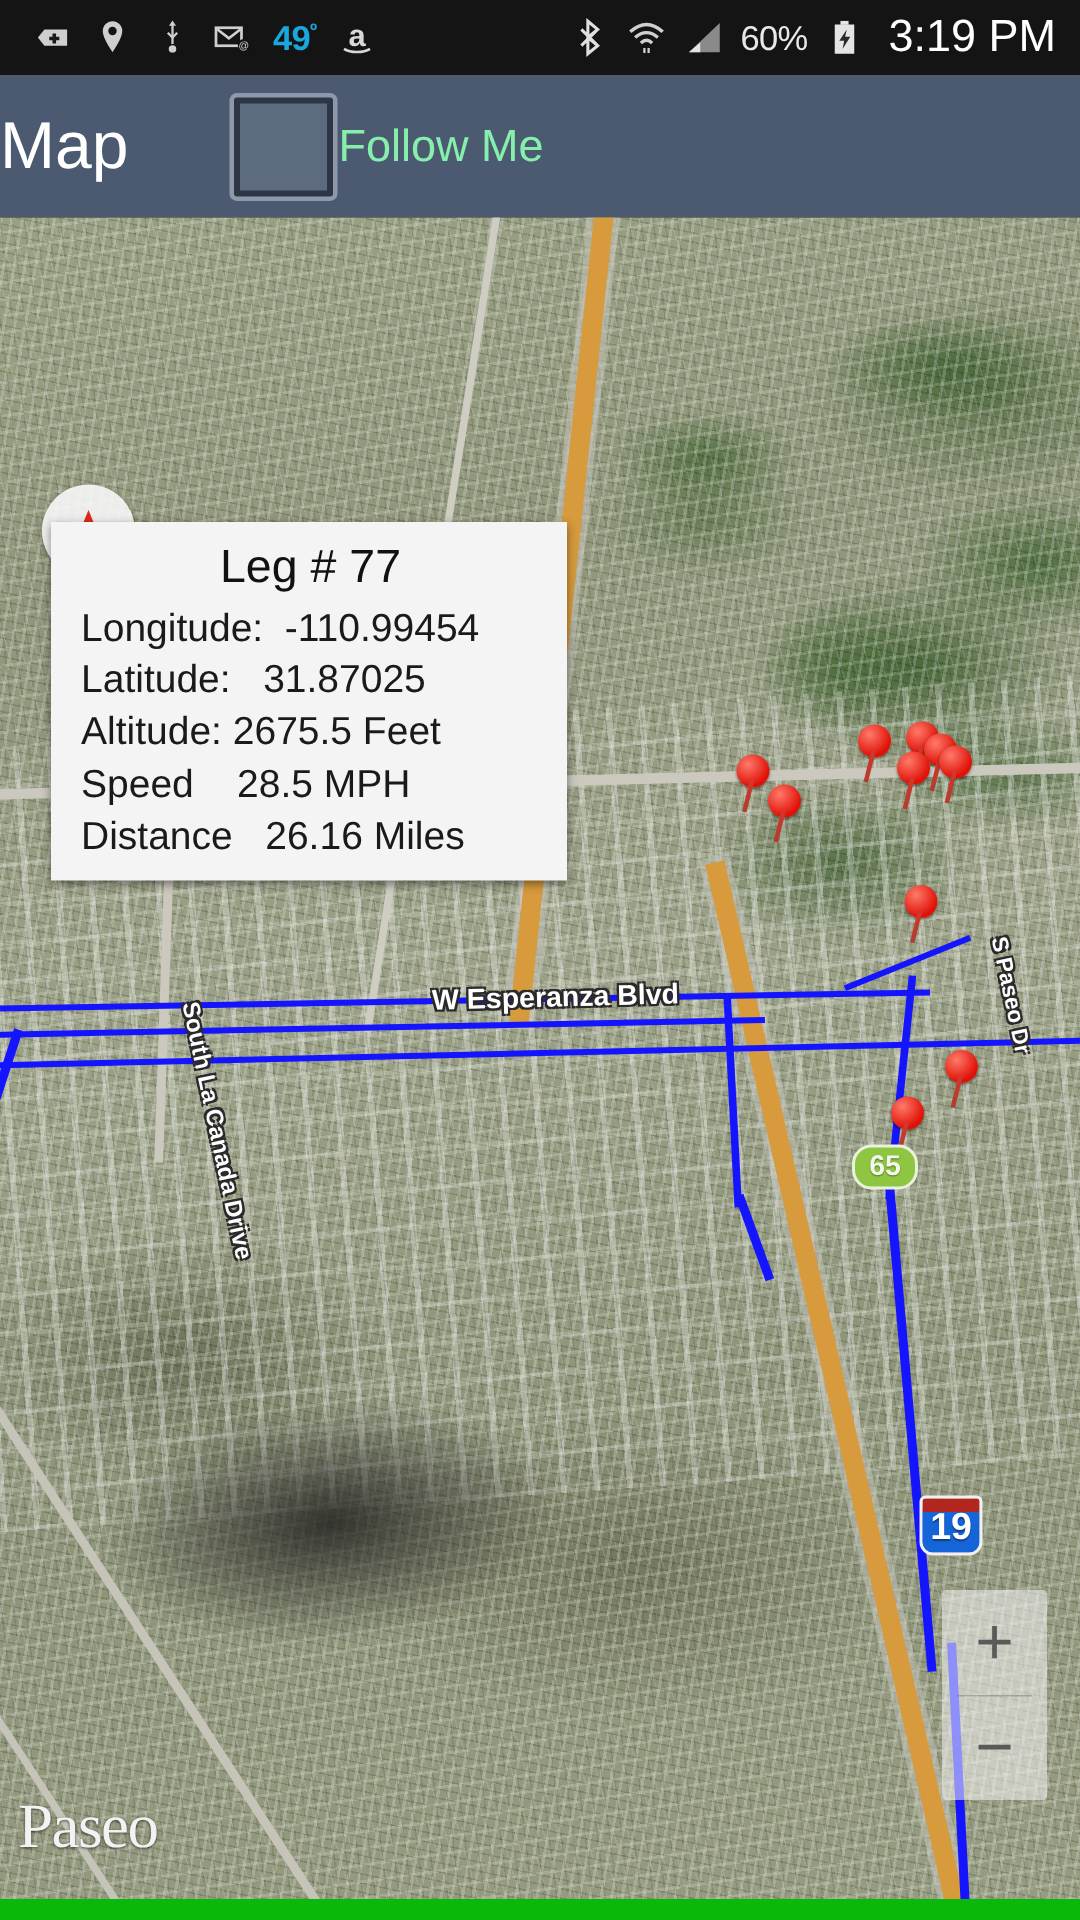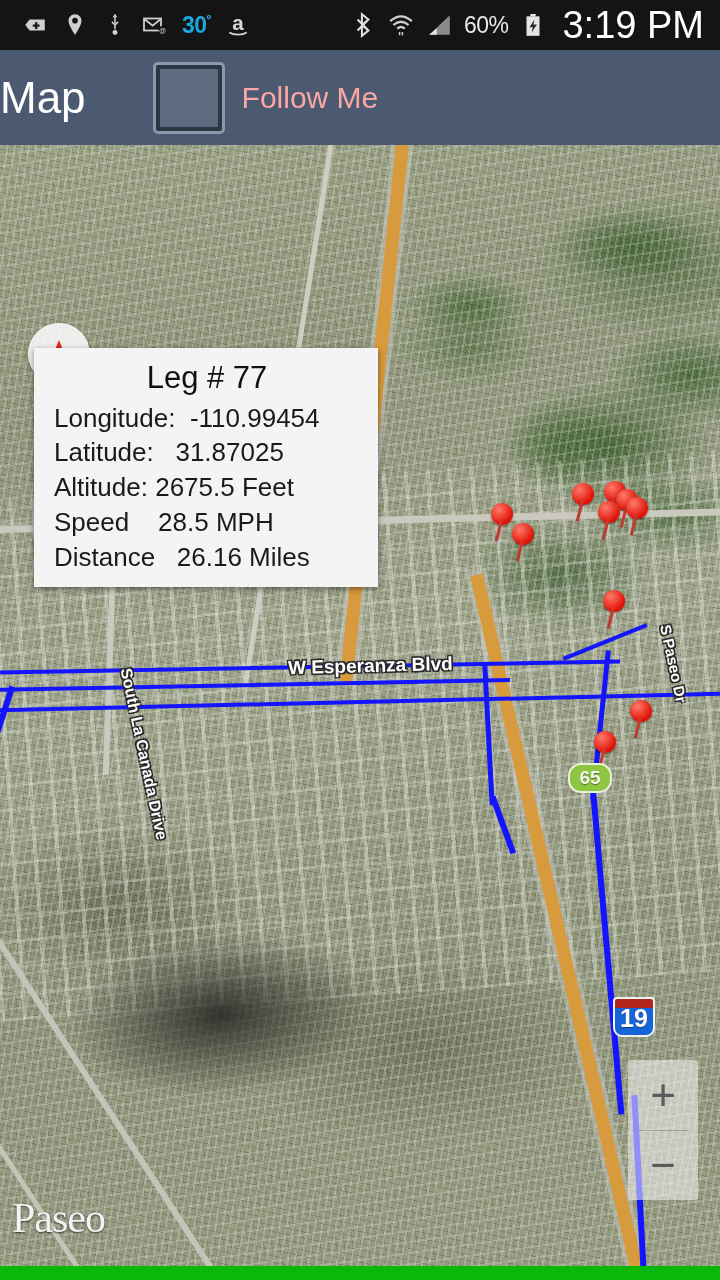--- a/index.html
+++ b/index.html
@@ -9,30 +9,30 @@
 
   
   .statusbar{position:absolute;left:0;top:0;width:720px;height:50px;
              background:#141414;display:flex;align-items:center;}
   .sb-left{display:flex;align-items:center;gap:14px;padding-left:22px;flex:0 0 auto;}
   .sb-right{display:flex;align-items:center;gap:12px;margin-left:auto;padding-right:16px;}
   .sb-ico{width:26px;height:28px;display:block;}
   .sb-temp{color:#1ba7dd;font-size:23px;font-weight:bold;letter-spacing:-.5px;}
   .sb-temp sup{font-size:13px;}
   .sb-batt-pct{color:#e8e8e8;font-size:23px;letter-spacing:-.5px;}
-  .sb-clock{color:#fff;font-size:38px;letter-spacing:0px;padding-left:4px;}
+  .sb-clock{color:#fff;font-size:30px;letter-spacing:0px;padding-left:4px;}
 
   
   .appbar{position:absolute;left:0;top:50px;width:720px;height:95px;
           background:#4b5a70;display:flex;align-items:center;}
   .app-title{color:#ffffff;font-size:44px;line-height:1;}
   .follow-wrap{display:flex;align-items:center;margin-left:70px;}
   .chk{width:58px;height:58px;background:#5c6b80;border:4px solid #2c3644;
        box-shadow:0 0 0 3px #8d99ab;border-radius:2px;}
-  .follow-label{color:#fca5a5;font-size:30px;padding-left:20px;}
+  .follow-label{color:#86efac;font-size:30px;padding-left:4px;}
 
   
   .map{position:absolute;left:0;top:145px;width:720px;height:1121px;overflow:hidden;
        background:#7d8566;}
   .mapimg{position:absolute;left:0;top:0;width:720px;height:1121px;}
 
   
   .terrain{position:absolute;inset:0;
     background:
       radial-gradient(ellipse 150px 90px at 610px 300px, rgba(60,95,45,.85), transparent 70%),
@@ -187,21 +187,21 @@
         <path d="M12 1.6l2.2 3.2H9.8z" fill="#cfcfcf"></path>
         <circle cx="12" cy="19" r="2.3" fill="#cfcfcf"></circle>
         <path d="M12 13l-3.4-3.4 1-1L12 11l2.4-2.4 1 1z" fill="#cfcfcf"></path>
       </svg>
       <svg class="sb-ico" viewBox="0 0 26 24">
         <rect x="2" y="5.5" width="17" height="12" fill="none" stroke="#cfcfcf" stroke-width="1.8"></rect>
         <path d="M2.6 6.3l8 6.3 8-6.3" fill="none" stroke="#cfcfcf" stroke-width="1.8"></path>
         <circle cx="20.5" cy="17" r="4" fill="#141414"></circle>
         <text x="20.5" y="19.6" font-size="7" fill="#cfcfcf" text-anchor="middle" font-family="Liberation Sans, sans-serif">@</text>
       </svg>
-      <span class="sb-temp"><span>30</span><sup>º</sup></span>
+      <span class="sb-temp"><span>49</span><sup>º</sup></span>
       <svg class="sb-ico" viewBox="0 0 24 24">
         <text x="12" y="17" font-size="19" fill="#d8d8d8" text-anchor="middle" font-family="Liberation Sans, sans-serif" font-weight="bold">a</text>
         <path d="M4 19c4 2.6 12 2.6 16 0" stroke="#d8d8d8" stroke-width="1.6" fill="none"></path>
       </svg>
     </div>
     <div class="sb-right">
       <svg class="sb-ico" viewBox="0 0 24 24">
         <path d="M11 2l6 5-6 5V2zM11 12l6 5-6 5V12zM7 7l10 10M17 7L7 17" stroke="#e0e0e0" stroke-width="1.9" fill="none"></path>
       </svg>
       <svg class="sb-ico" viewBox="0 0 24 24">

